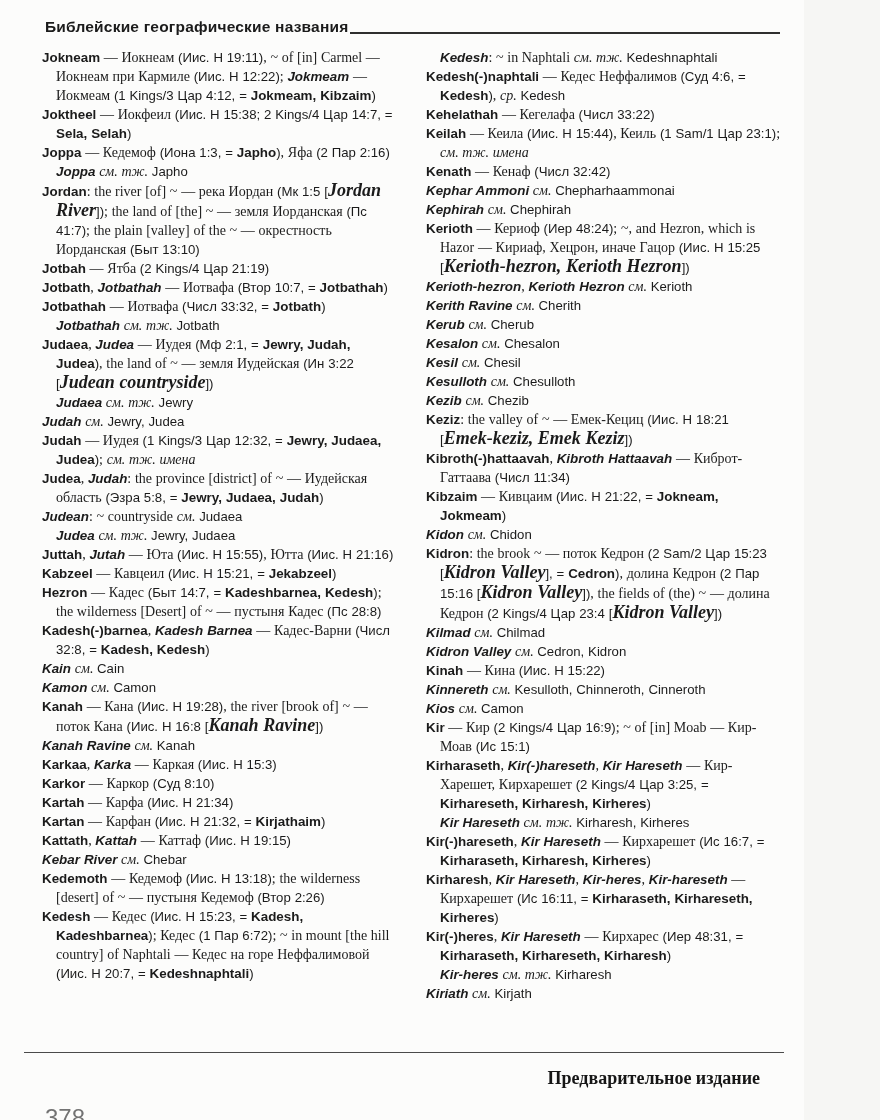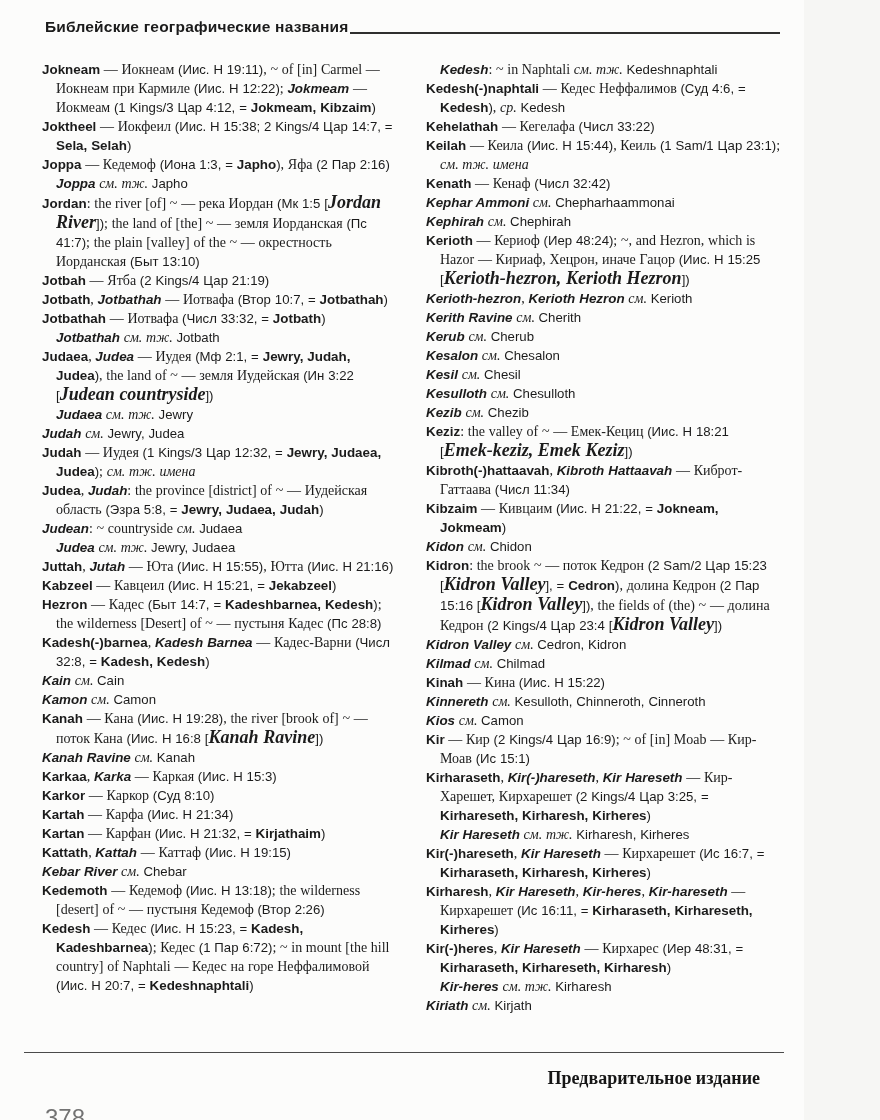--- a/index.html
+++ b/index.html
@@ -25,21 +25,21 @@
     font-weight: bold; font-size: 15.5px; line-height: 17px;
     letter-spacing: 0.2px; white-space: nowrap;
   }
   .header-rule {
     flex: 1 1 auto; height: 0;
     border-bottom: 2px solid #2e2e2e;
     margin-left: 2px; margin-bottom: 1px;
   }
   
   .columns {
-    position: absolute; top: 60px; left: 42px; right: 20px;
+    position: absolute; top: 48px; left: 42px; right: 20px;
     display: flex; gap: 26px;
   }
   .col { flex: 1 1 0; min-width: 0; }
   p.entry {
     margin: 0; padding-left: 14px; text-indent: -14px;
     font-size: 13.2px; line-height: 19px;
     word-spacing: 0.2px;
   }
   p.entry.sub { text-indent: 0; }
   
@@ -124,22 +124,22 @@
         <p class="entry"><span class="s-bi">Kerub</span><span class="s-i"> см. </span><span class="s-n">Cherub</span></p>
         <p class="entry"><span class="s-bi">Kesalon</span><span class="s-i"> см. </span><span class="s-n">Chesalon</span></p>
         <p class="entry"><span class="s-bi">Kesil</span><span class="s-i"> см. </span><span class="s-n">Chesil</span></p>
         <p class="entry"><span class="s-bi">Kesulloth</span><span class="s-i"> см. </span><span class="s-n">Chesulloth</span></p>
         <p class="entry"><span class="s-bi">Kezib</span><span class="s-i"> см. </span><span class="s-n">Chezib</span></p>
         <p class="entry"><span class="s-b">Keziz</span><span class="s-r">: the valley of ~ — Емек-Кециц </span><span class="s-n">(Иис. Н 18:21 [</span><span class="s-sbi">Emek-keziz, Emek Keziz</span><span class="s-n">])</span></p>
         <p class="entry"><span class="s-b">Kibroth(-)hattaavah</span><span class="s-r">, </span><span class="s-bi">Kibroth Hattaavah</span><span class="s-r"> — Киброт-Гаттаава </span><span class="s-n">(Числ 11:34)</span></p>
         <p class="entry"><span class="s-b">Kibzaim</span><span class="s-r"> — Кивцаим </span><span class="s-n">(Иис. Н 21:22, = </span><span class="s-b">Jokneam, Jokmeam</span><span class="s-n">)</span></p>
         <p class="entry"><span class="s-bi">Kidon</span><span class="s-i"> см. </span><span class="s-n">Chidon</span></p>
         <p class="entry"><span class="s-b">Kidron</span><span class="s-r">: the brook ~ — поток Кедрон </span><span class="s-n">(2 Sam/2 Цар 15:23 [</span><span class="s-sbi">Kidron Valley</span><span class="s-n">], = </span><span class="s-b">Cedron</span><span class="s-n">)</span><span class="s-r">, долина Кедрон </span><span class="s-n">(2 Пар 15:16 [</span><span class="s-sbi">Kidron Valley</span><span class="s-n">])</span><span class="s-r">, the fields of (the) ~ — долина Кедрон </span><span class="s-n">(2 Kings/4 Цар 23:4 [</span><span class="s-sbi">Kidron Valley</span><span class="s-n">])</span></p>
+        <p class="entry"><span class="s-bi">Kilmad</span><span class="s-i"> см. </span><span class="s-n">Chilmad</span></p>
         <p class="entry"><span class="s-bi">Kidron Valley</span><span class="s-i"> см. </span><span class="s-n">Cedron, Kidron</span></p>
-        <p class="entry"><span class="s-bi">Kilmad</span><span class="s-i"> см. </span><span class="s-n">Chilmad</span></p>
         <p class="entry"><span class="s-b">Kinah</span><span class="s-r"> — Кина </span><span class="s-n">(Иис. Н 15:22)</span></p>
         <p class="entry"><span class="s-bi">Kinnereth</span><span class="s-i"> см. </span><span class="s-n">Kesulloth, Chinneroth, Cinneroth</span></p>
         <p class="entry"><span class="s-bi">Kios</span><span class="s-i"> см. </span><span class="s-n">Camon</span></p>
         <p class="entry"><span class="s-b">Kir</span><span class="s-r"> — Кир </span><span class="s-n">(2 Kings/4 Цар 16:9)</span><span class="s-r">; ~ of [in] Moab — Кир-Моав </span><span class="s-n">(Ис 15:1)</span></p>
         <p class="entry"><span class="s-b">Kirharaseth</span><span class="s-r">, </span><span class="s-bi">Kir(-)hareseth</span><span class="s-r">, </span><span class="s-bi">Kir Hareseth</span><span class="s-r"> — Кир-Харешет, Кирхарешет </span><span class="s-n">(2 Kings/4 Цар 3:25, = </span><span class="s-b">Kirhareseth, Kirharesh, Kirheres</span><span class="s-n">)</span></p>
         <p class="entry sub"><span class="s-bi">Kir Hareseth</span><span class="s-i"> см. тж. </span><span class="s-n">Kirharesh, Kirheres</span></p>
         <p class="entry"><span class="s-b">Kir(-)hareseth</span><span class="s-r">, </span><span class="s-bi">Kir Hareseth</span><span class="s-r"> — Кирхарешет </span><span class="s-n">(Ис 16:7, = </span><span class="s-b">Kirharaseth, Kirharesh, Kirheres</span><span class="s-n">)</span></p>
         <p class="entry"><span class="s-b">Kirharesh</span><span class="s-r">, </span><span class="s-bi">Kir Hareseth</span><span class="s-r">, </span><span class="s-bi">Kir-heres</span><span class="s-r">, </span><span class="s-bi">Kir-hareseth</span><span class="s-r"> — Кирхарешет </span><span class="s-n">(Ис 16:11, = </span><span class="s-b">Kirharaseth, Kirhareseth, Kirheres</span><span class="s-n">)</span></p>
         <p class="entry"><span class="s-b">Kir(-)heres</span><span class="s-r">, </span><span class="s-bi">Kir Hareseth</span><span class="s-r"> — Кирхарес </span><span class="s-n">(Иер 48:31, = </span><span class="s-b">Kirharaseth, Kirhareseth, Kirharesh</span><span class="s-n">)</span></p>
         <p class="entry sub"><span class="s-bi">Kir-heres</span><span class="s-i"> см. тж. </span><span class="s-n">Kirharesh</span></p>

